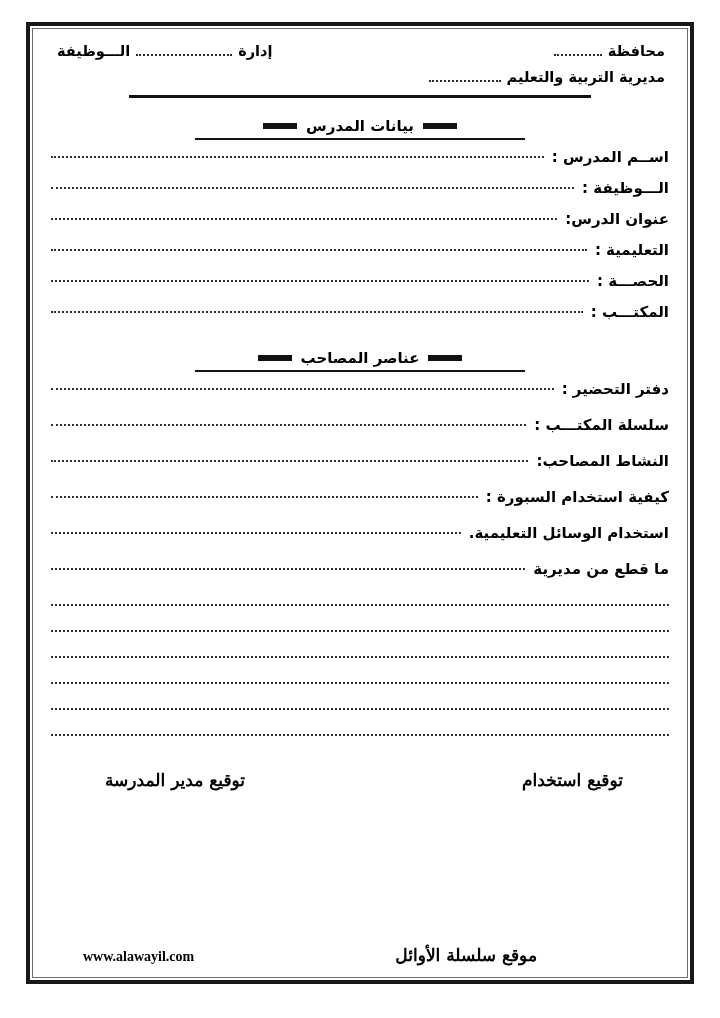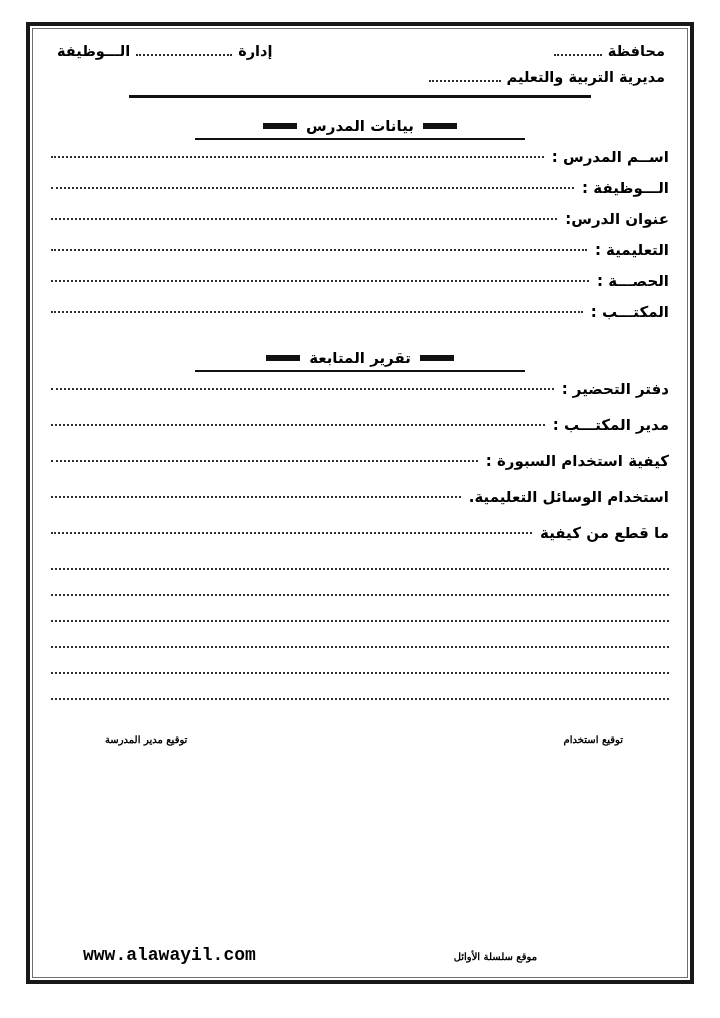--- a/index.html
+++ b/index.html
@@ -152,48 +152,48 @@
 
   
   .signatures {
     display: flex;
     flex-direction: row;
     justify-content: space-between;
     margin-top: 34px;
     padding: 0 46px 0 54px;
   }
   .sig {
-    font-size: 10px;
+    font-size: 17px;
     font-weight: bold;
     font-family: "DejaVu Serif", "Liberation Serif", serif;
     white-space: nowrap;
   }
 
   
   .footer {
     position: absolute;
     left: 18px;
     right: 18px;
     bottom: 12px;
     display: flex;
     flex-direction: row;
     justify-content: space-between;
     align-items: baseline;
   }
   .footer-site {
-    font-size: 10px;
+    font-size: 17px;
     font-weight: bold;
     font-family: "DejaVu Serif", "Liberation Serif", serif;
     white-space: nowrap;
     padding-right: 132px;
   }
   .footer-url {
-    font-size: 18px;
-    font-weight: bold;
-    font-family: Liberation Mono, monospace;
+    font-size: 14px;
+    font-weight: bold;
+    font-family: Liberation Serif, serif;
     direction: ltr;
     white-space: nowrap;
     padding-left: 32px;
   }
 </style>
 </head>
 <body>
 
 <div class="page">
   <div class="sheet">
@@ -255,45 +255,49 @@
         </div>
         <div class="field-row">
           <span class="field-label">المكتـــب :</span>
           <span class="field-line"></span>
         </div>
       </div>
 
       <div class="section-title-wrap">
         <div class="section-title">
           <span class="dash"></span>
-          <span>تقرير المتابعة</span>
+          <span>عناصر المصاحب</span>
           <span class="dash"></span>
         </div>
         <div class="section-rule"></div>
       </div>
 
       <div class="fields fields-b">
         <div class="field-row">
           <span class="field-label">دفتر التحضير :</span>
           <span class="field-line"></span>
         </div>
         <div class="field-row">
-          <span class="field-label">مدير المكتـــب :</span>
+          <span class="field-label">سلسلة المكتـــب :</span>
+          <span class="field-line"></span>
+        </div>
+        <div class="field-row">
+          <span class="field-label">النشاط المصاحب:</span>
           <span class="field-line"></span>
         </div>
         <div class="field-row">
           <span class="field-label">كيفية استخدام السبورة :</span>
           <span class="field-line"></span>
         </div>
         <div class="field-row">
           <span class="field-label">استخدام الوسائل التعليمية.</span>
           <span class="field-line"></span>
         </div>
         <div class="field-row">
-          <span class="field-label">ما قطع من كيفية</span>
+          <span class="field-label">ما قطع من مديرية</span>
           <span class="field-line"></span>
         </div>
       </div>
 
 
       <div class="report-lines">
         <div class="report-line"></div>
         <div class="report-line"></div>
         <div class="report-line"></div>
         <div class="report-line"></div>

